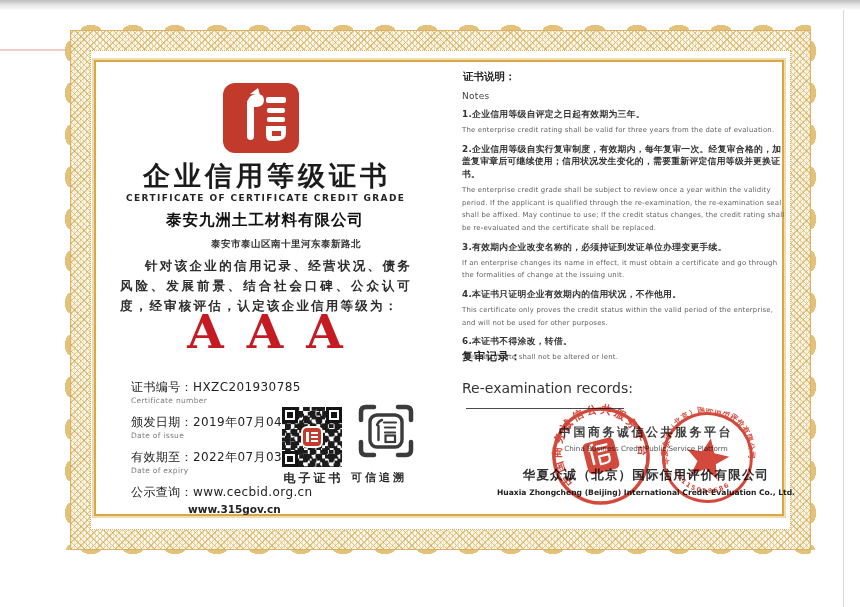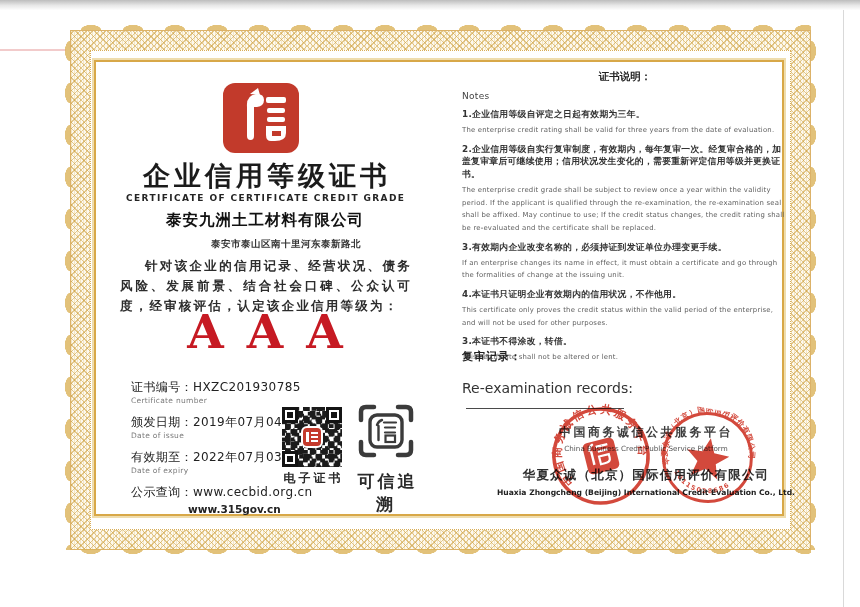--- a/index.html
+++ b/index.html
@@ -67,26 +67,26 @@
   .fd i{position:absolute;inset:2px;background:#141414;}
   .fd-tl{left:0;top:0;} .fd-tr{right:0;top:0;} .fd-bl{left:0;bottom:0;}
   .qr-seal{position:absolute;left:21px;top:21px;width:18px;height:18px;background:#c43a2c;border-radius:4px;
            box-shadow:0 0 0 2px #fff;}
   .qr-seal::before{content:"";position:absolute;left:3px;top:4px;width:3px;height:10px;background:#fff;}
   .qr-seal::after{content:"";position:absolute;left:8px;top:4px;width:7px;height:10px;
            background:linear-gradient(#fff 0 2px,#c43a2c 2px 4px,#fff 4px 6px,#c43a2c 6px 8px,#fff 8px 10px);}
   .qr-label{position:absolute;left:272px;top:470px;width:80px;text-align:center;
             font-size:12px;font-weight:600;letter-spacing:3px;text-indent:3px;color:#2a2a2a;}
   .trace{position:absolute;left:357px;top:403px;width:58px;height:60px;}
-  .trace-label{position:absolute;left:348px;top:470px;width:76px;text-align:center;
-            font-size:17px;font-weight:600;letter-spacing:3px;text-indent:3px;color:#2a2a2a;}
+  .trace-label{position:absolute;left:348px;top:470px;width:76px;
+            font-size:11px;font-weight:600;letter-spacing:3px;text-indent:3px;color:#2a2a2a;}
 
   
   .notes{position:absolute;left:462px;top:70px;width:326px;}
-  .n-h1{font-size:10.5px;font-weight:600;color:#222;margin:0 1px 7px;text-align:center;}
+  .n-h1{font-size:10.5px;font-weight:600;color:#222;margin:0 1px 7px;}
   .n-h2{font-size:9px;color:#444;margin:0 0 7px;letter-spacing:.3px;}
   .nz{font-size:8.8px;font-weight:600;color:#333;letter-spacing:.3px;line-height:1.45;margin:6px 0 3px;}
   .ne{font-size:6.9px;color:#5e5e5e;letter-spacing:.2px;line-height:1.85;margin:0 0 3px;}
   .reexam{position:absolute;left:462px;top:349px;width:326px;}
   .r-zh{font-size:11px;font-weight:600;letter-spacing:1px;color:#222;}
   .r-en{font-size:14px;color:#333;margin-top:16px;}
   .uline{display:inline-block;width:158px;border-bottom:1.2px solid #4a4a4a;height:10px;margin-left:4px;}
 
   .issuer{position:absolute;left:496px;top:424px;width:300px;text-align:center;}
   .p1{font-size:12px;font-weight:600;letter-spacing:2.5px;color:#3d3d3d;}
@@ -183,21 +183,21 @@
     <p class="n-h1">证书说明：</p>
     <p class="n-h2">Notes</p>
     <p class="nz">1.企业信用等级自评定之日起有效期为三年。</p>
     <p class="ne">The enterprise credit rating shall be valid for three years from the date of evaluation.</p>
     <p class="nz">2.企业信用等级自实行复审制度，有效期内，每年复审一次。经复审合格的，加盖复审章后可继续使用；信用状况发生变化的，需要重新评定信用等级并更换证书。</p>
     <p class="ne">The enterprise credit grade shall be subject to review once a year within the validity period. If the applicant is qualified through the re-examination, the re-examination seal shall be affixed. May continue to use; If the credit status changes, the credit rating shall be re-evaluated and the certificate shall be replaced.</p>
     <p class="nz">3.有效期内企业改变名称的，必须持证到发证单位办理变更手续。</p>
     <p class="ne">If an enterprise changes its name in effect, it must obtain a certificate and go through the formalities of change at the issuing unit.</p>
     <p class="nz">4.本证书只证明企业有效期内的信用状况，不作他用。</p>
     <p class="ne">This certificate only proves the credit status within the valid period of the enterprise, and will not be used for other purposes.</p>
-    <p class="nz">3.本证书不得涂改，转借。</p>
+    <p class="nz">6.本证书不得涂改，转借。</p>
     <p class="ne">This certificate shall not be altered or lent.</p>
   </div>
 
   <div class="reexam">
     <div class="r-zh">复审记录：</div>
     <div class="r-en"><span>Re-examination records:</span><span class="uline"></span></div>
   </div>
 
   <div class="issuer">
     <div class="p1">中国商务诚信公共服务平台</div>

